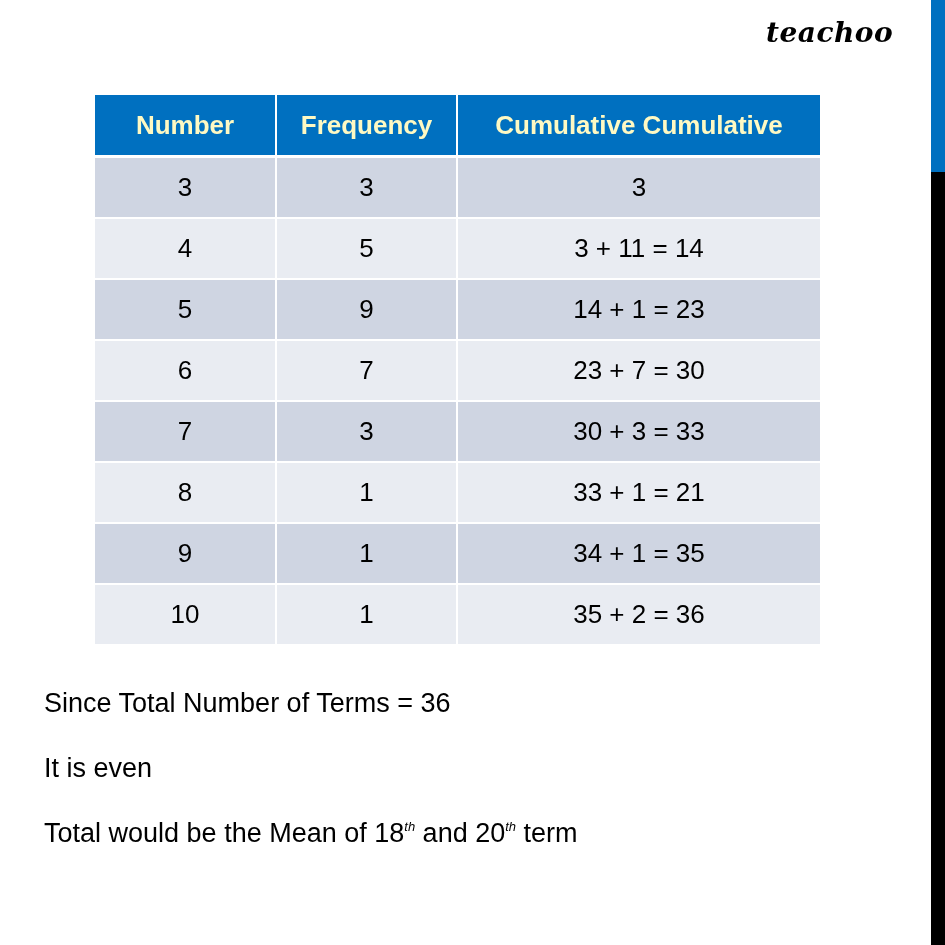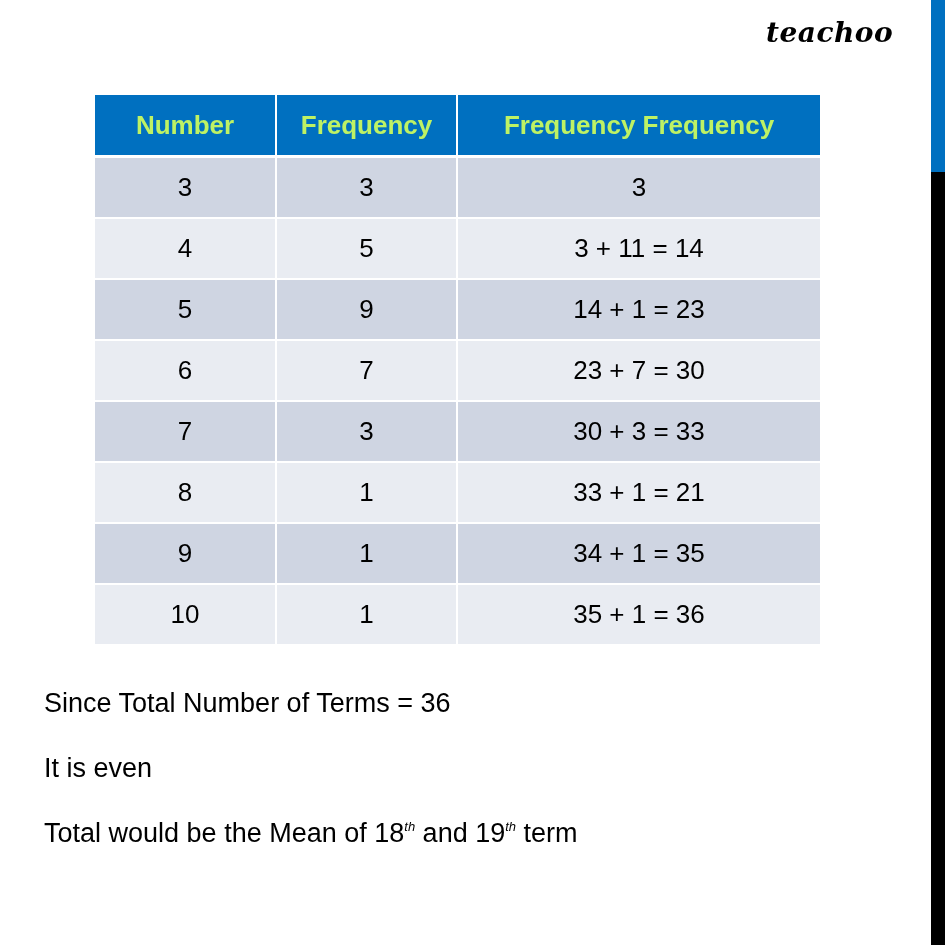--- a/index.html
+++ b/index.html
@@ -45,21 +45,21 @@
     table.data-table {
       position: absolute;
       left: 95px;
       top: 95px;
       width: 725px;
       border-collapse: collapse;
       table-layout: fixed;
     }
     .data-table th {
       background: #0070c0;
-      color: #bef264;
+      color: #fef9c3;
       font-weight: bold;
       font-size: 26px;
       height: 60px;
       padding: 0;
       text-align: center;
       vertical-align: middle;
       border-right: 2px solid #ffffff;
       border-bottom: 3px solid #ffffff;
     }
     .data-table th:last-child { border-right: none; }
@@ -100,21 +100,21 @@
 <table class="data-table">
   <colgroup>
     <col class="col1">
       <col class="col2">
       <col class="col3">
   </colgroup>
   <thead>
     <tr>
       <th>Number</th>
       <th>Frequency</th>
-      <th>Frequency Frequency</th>
+      <th>Cumulative Cumulative</th>
     </tr>
   </thead>
   <tbody>
     <tr class="odd">
       <td>3</td>
       <td>3</td>
       <td>3</td>
     </tr>
     <tr class="even">
       <td>4</td>
@@ -142,26 +142,26 @@
       <td>33 + 1  = 21</td>
     </tr>
     <tr class="odd">
       <td>9</td>
       <td>1</td>
       <td>34 + 1  = 35</td>
     </tr>
     <tr class="even">
       <td>10</td>
       <td>1</td>
-      <td>35 + 1  = 36</td>
+      <td>35 + 2  = 36</td>
     </tr>
   </tbody>
 </table>
 
 <div class="text-block line1">Since  Total Number of Terms = 36</div>
 
 <div class="text-block line2">
   <span>It is </span><b>even</b>
 </div>
 
 <div class="text-block line3">
-  <b>Total</b><span> would be the </span><b>Mean of 18</b><sup>th</sup><b> and 19</b><sup>th</sup><b> term</b>
+  <b>Total</b><span> would be the </span><b>Mean of 18</b><sup>th</sup><b> and 20</b><sup>th</sup><b> term</b>
 </div>
 
 </body></html>

